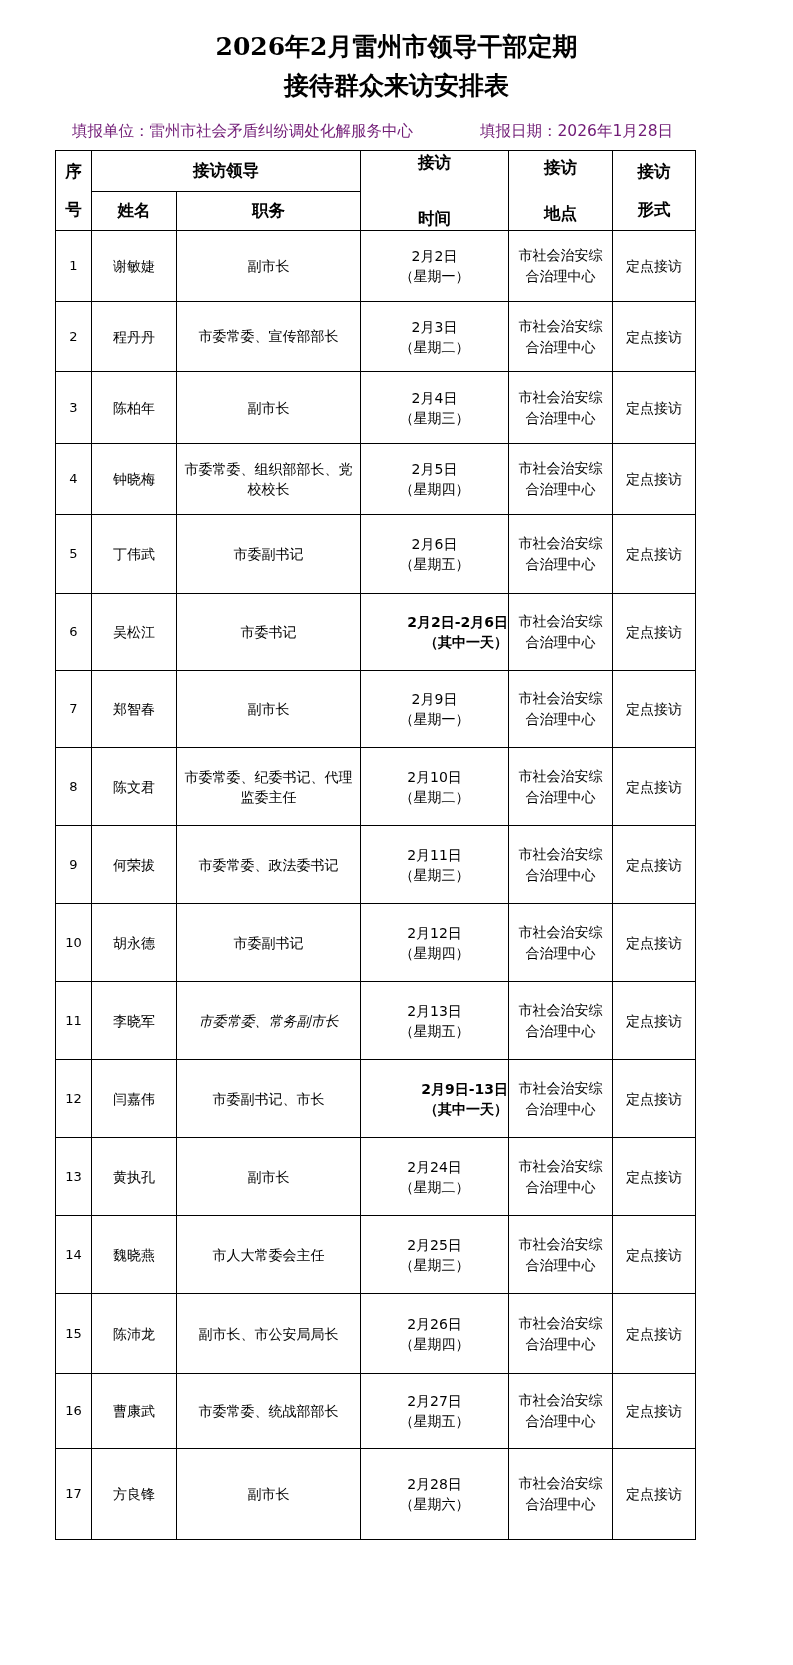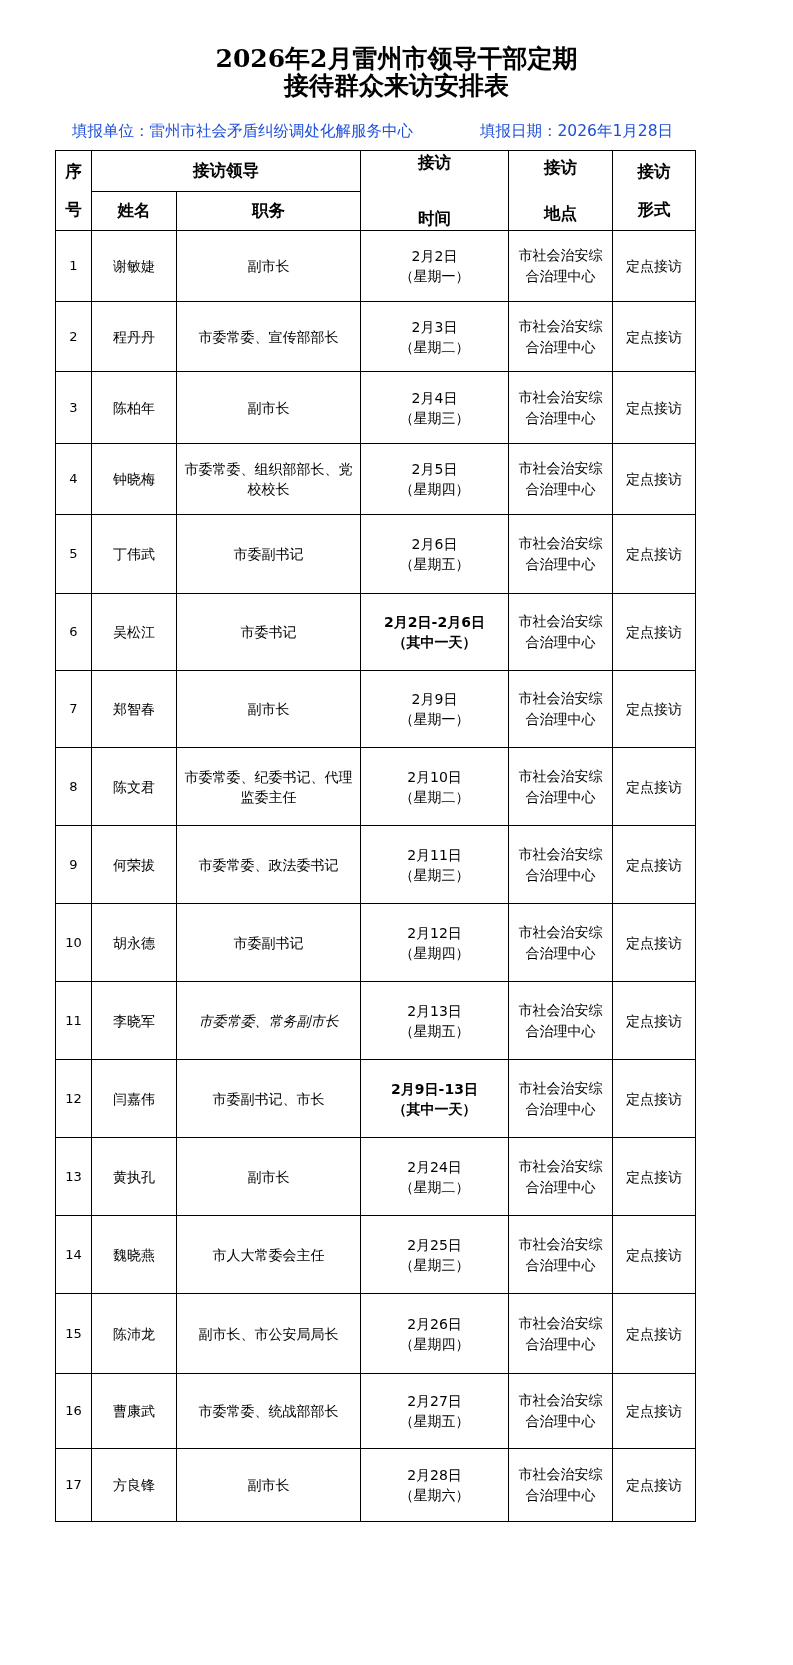--- a/index.html
+++ b/index.html
@@ -1,29 +1,29 @@
 <!DOCTYPE html>
 <html><head>
 <meta charset="utf-8">
 <style>
   html, body { margin: 0; padding: 0; background: #ffffff; }
   body { width: 793px; height: 1665px; position: relative; font-family: "DejaVu Serif", "Liberation Serif", serif; color: #000; }
   .title { position: absolute; left: 0; width: 793px; text-align: center; font-weight: bold; font-size: 25px; line-height: 34px; letter-spacing: 0px; }
-  .title.l1 { top: 30px; margin-top: 12px; }
+  .title.l1 { top: 30px; }
   .title.l2 { top: 69px; }
-  .meta { position: absolute; top: 121px; font-size: 15.5px; color: #1d4ed8; font-family: "DejaVu Sans", "Liberation Sans", sans-serif; white-space: nowrap; }
+  .meta { position: absolute; top: 121px; font-size: 15.5px; color: #701a75; font-family: "DejaVu Sans", "Liberation Sans", sans-serif; white-space: nowrap; }
   .meta.unit { left: 72px; }
   .meta.date { left: 480px; }
   table { position: absolute; left: 55px; top: 150px; border-collapse: collapse; table-layout: fixed; width: 640px; }
   td, th { border: 1.5px solid #000; text-align: center; vertical-align: middle; padding: 0; font-family: "DejaVu Sans", "Liberation Sans", sans-serif; font-size: 14px; line-height: 20px; font-weight: normal; }
   th { font-size: 16.5px; font-weight: bold; font-family: "DejaVu Serif", "Liberation Serif", serif; }
   .hr1 th { height: 40px; }
   .hr2 th { height: 38px; font-family: Liberation Serif, serif; }
   td.num { font-size: 13px; }
-  .bold { font-weight: bold; }
+  .bold { font-weight: bold; text-align: right; }
   .tiny { display: block; }
 </style>
 </head>
 <body>
 
 <div class="title l1">2026年2月雷州市领导干部定期</div>
 <div class="title l2">接待群众来访安排表</div>
 
 <div class="meta unit"><span>填报单位：</span><span>雷州市社会矛盾纠纷调处化解服务中心</span></div>
 <div class="meta date"><span>填报日期：</span><span>2026年1月28日</span></div>
@@ -70,21 +70,21 @@
         <td>
           <span class="tiny">2月2日</span>
           <span class="tiny">（星期一）</span>
         </td>
         <td><span style="display: inline-block; width: 92px; line-height: 21px;">市社会治安综合治理中心</span></td>
         <td>定点接访</td>
       </tr>
       <tr style="height: 70px;">
         <td class="num">2</td>
         <td>程丹丹</td>
-        <td><span style="display: inline-block; max-width: 168px;">市委常委、宣传部部长</span></td>
+        <td><span style="display: inline-block; max-width: 168px; font-family: Liberation Serif, serif;">市委常委、宣传部部长</span></td>
         <td>
           <span class="tiny">2月3日</span>
           <span class="tiny">（星期二）</span>
         </td>
         <td><span style="display: inline-block; width: 92px; line-height: 21px;">市社会治安综合治理中心</span></td>
         <td>定点接访</td>
       </tr>
       <tr style="height: 72px;">
         <td class="num">3</td>
         <td>陈柏年</td>
@@ -232,21 +232,21 @@
         <td class="num">16</td>
         <td>曹康武</td>
         <td><span style="display: inline-block; max-width: 168px;">市委常委、统战部部长</span></td>
         <td>
           <span class="tiny">2月27日</span>
           <span class="tiny">（星期五）</span>
         </td>
         <td><span style="display: inline-block; width: 92px; line-height: 21px;">市社会治安综合治理中心</span></td>
         <td>定点接访</td>
       </tr>
-      <tr style="height: 73px;">
+      <tr style="height: 91px;">
         <td class="num">17</td>
         <td>方良锋</td>
         <td><span style="display: inline-block; max-width: 168px;">副市长</span></td>
         <td>
           <span class="tiny">2月28日</span>
           <span class="tiny">（星期六）</span>
         </td>
         <td><span style="display: inline-block; width: 92px; line-height: 21px;">市社会治安综合治理中心</span></td>
         <td>定点接访</td>
       </tr>

